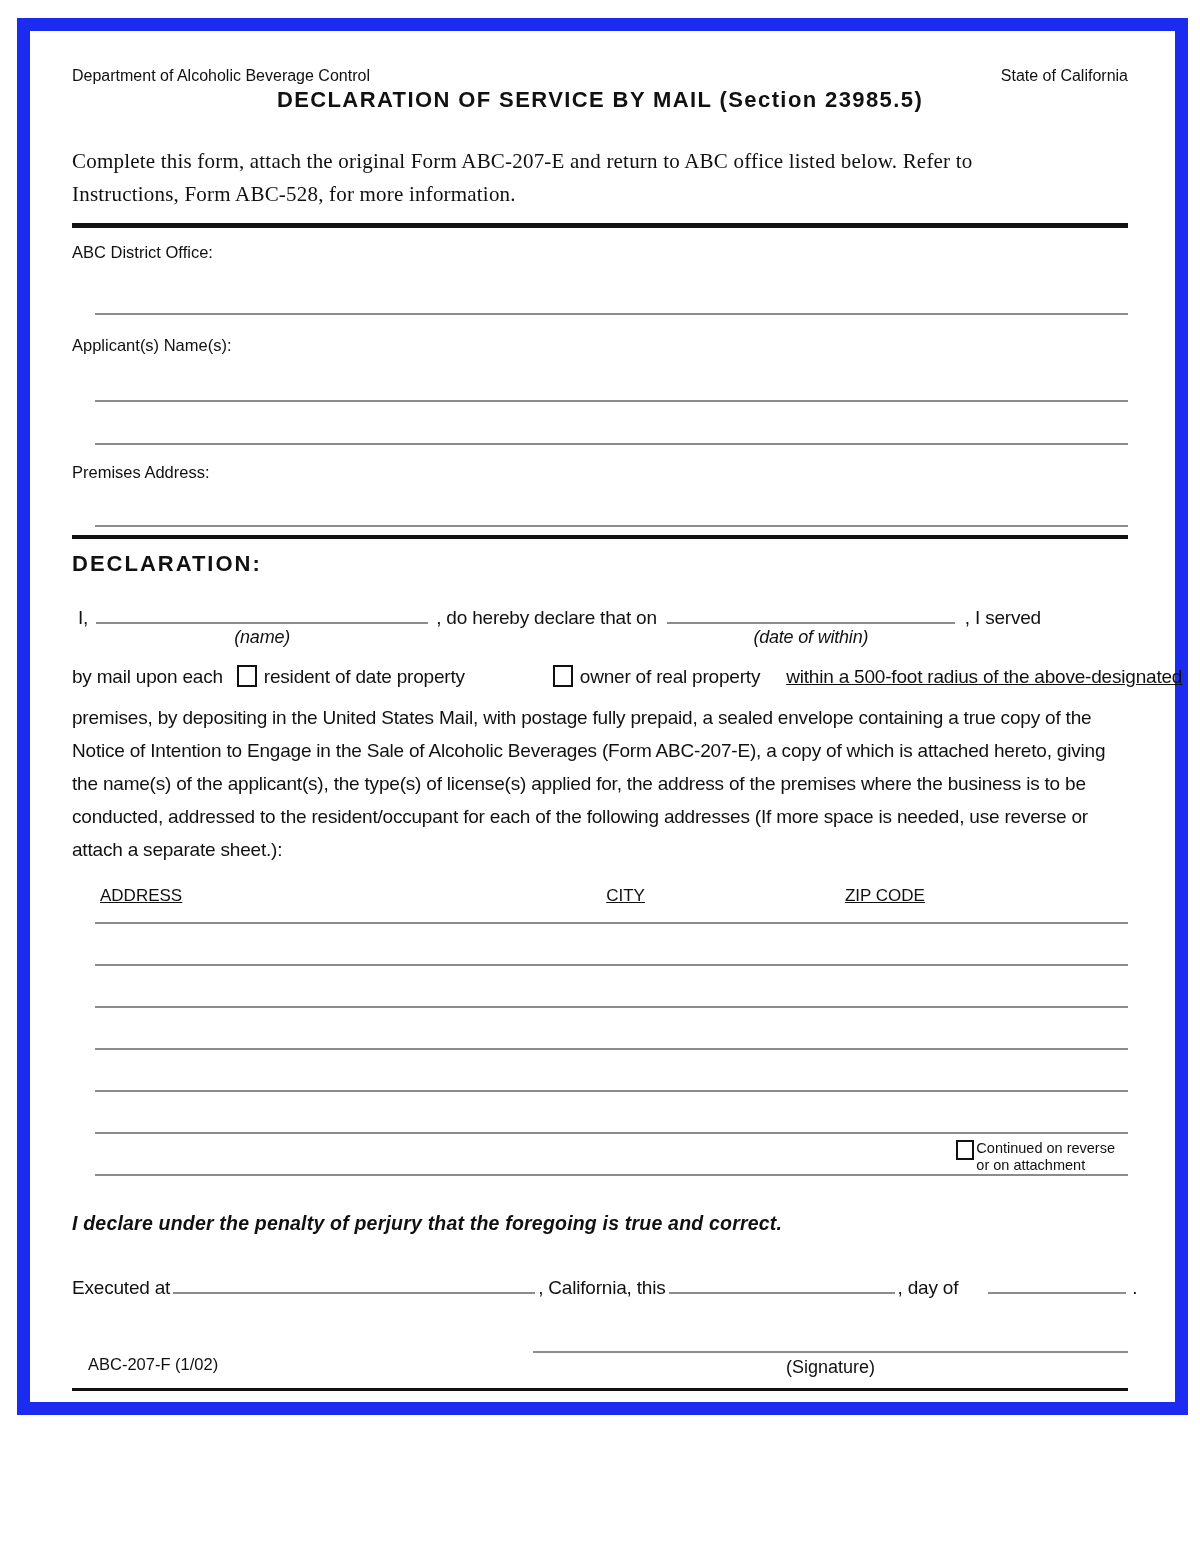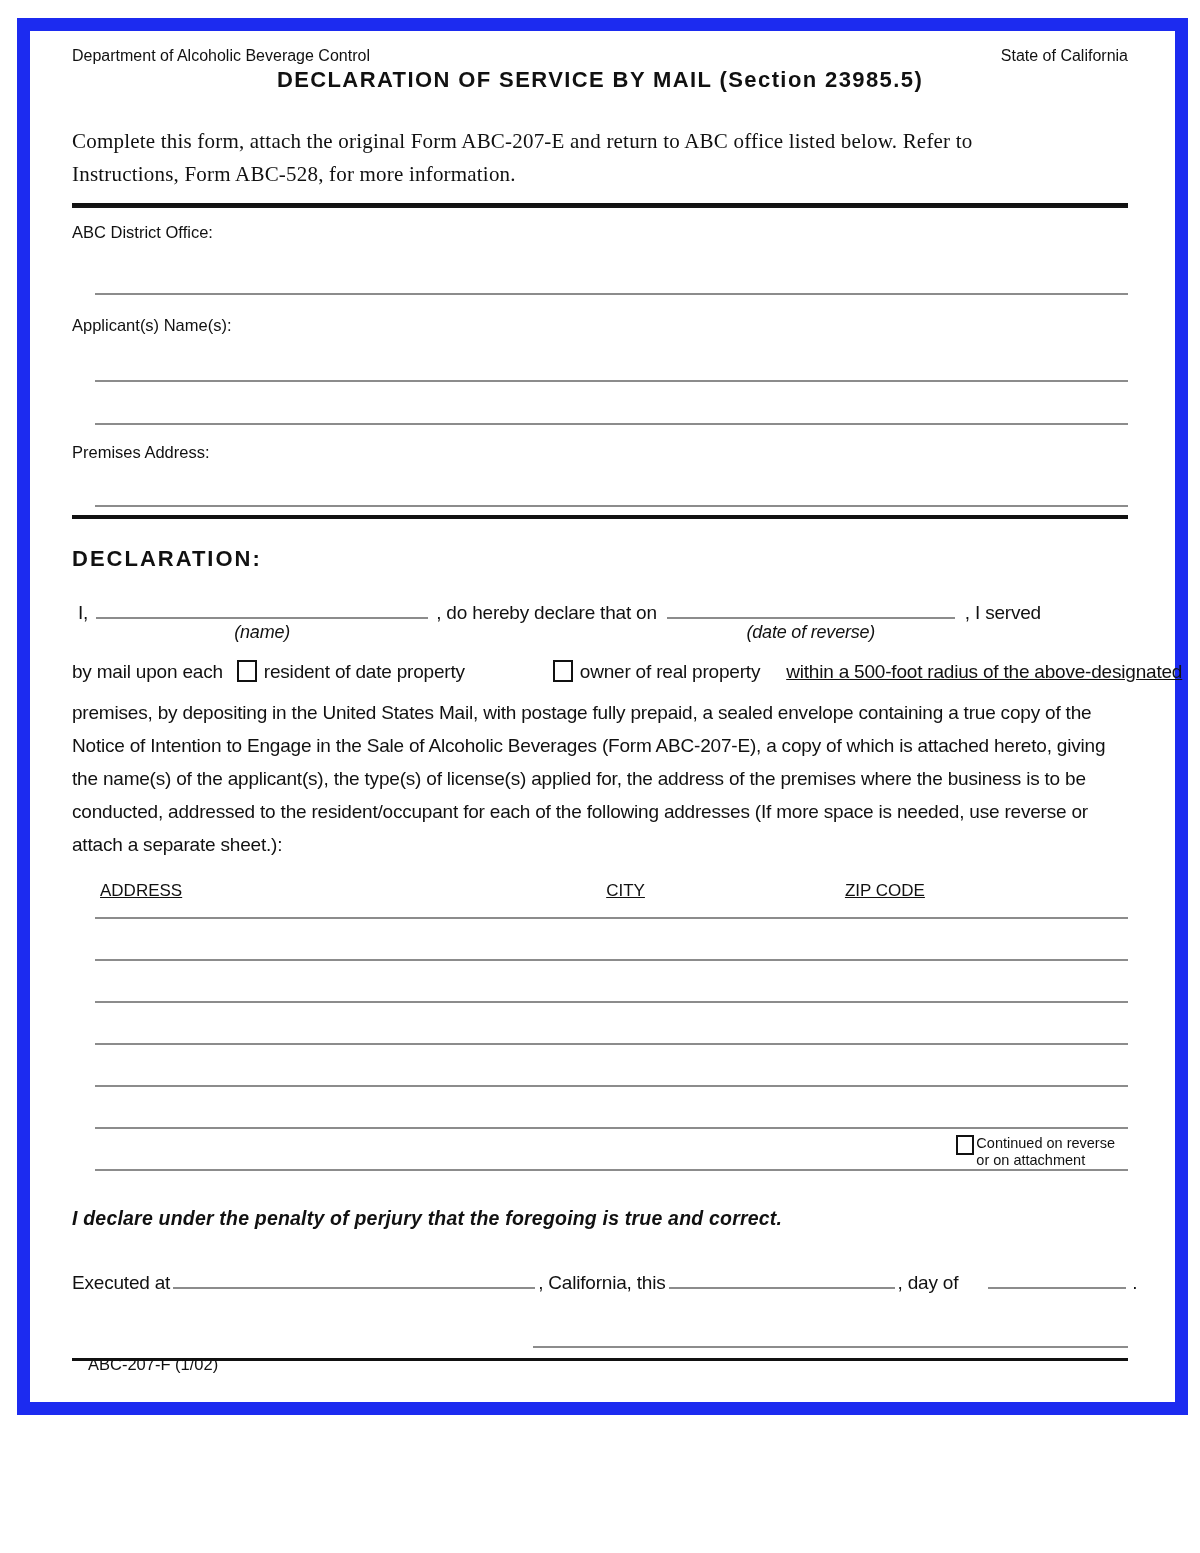--- a/index.html
+++ b/index.html
@@ -11,34 +11,34 @@
     width: 1171px; height: 1397px;
     border: 13px solid #1c2bf0; background: #fff;
   }
   .content {
     position: relative; height: 100%;
     padding: 0 47px 0 42px;
     font-size: 19px; letter-spacing: -0.2px;
   }
 
   
-  .hdr-row { display: flex; justify-content: space-between; align-items: baseline; padding-top: 16px; font-size: 16px; letter-spacing: 0; }
+  .hdr-row { display: flex; justify-content: space-between; align-items: baseline; padding-top: 36px; font-size: 16px; letter-spacing: 0; }
   .form-title { font-size: 22px; font-weight: bold; letter-spacing: 1.4px; margin-top: 2px; text-align: center; }
   .intro { font-family: "Liberation Serif", serif; font-size: 21px; line-height: 33px; letter-spacing: 0.2px; max-width: 990px; margin-top: 32px; }
 
   .dbl-rule { margin-top: 12px; height: 3px; border-top: 3px solid #111; border-bottom: 2px solid #161616; }
 
   
   .fld-label { font-size: 16.5px; letter-spacing: 0; }
   .fill-line { border-bottom: 2px solid #8c8c8c; margin-left: 23px; height: 0; }
 
   .thick-rule { border-top: 4px solid #111; margin-top: 8px; }
 
   
-  .decl-heading { font-size: 22px; font-weight: bold; letter-spacing: 2px; margin-top: 27px; }
+  .decl-heading { font-size: 22px; font-weight: bold; letter-spacing: 2px; margin-top: 12px; }
 
   .decl-line { margin-top: 30px; padding-left: 6px; white-space: nowrap; }
   .blank-wrap { position: relative; display: inline-block; vertical-align: baseline; }
   .blank-wrap .blank { display: block; height: 5px; border-bottom: 2px solid #8c8c8c; }
   .blank-wrap .caption {
     position: absolute; left: 0; top: 8px; width: 100%;
     text-align: center; font-style: italic; font-size: 18px;
   }
   .w-name { width: 332px; margin: 0 8px; }
   .w-date { width: 288px; margin: 0 10px; }
@@ -106,21 +106,21 @@
     <div class="fill-line" style="margin-top:41px"></div>
 
     <div class="fld-label" style="margin-top:18px">Premises Address:</div>
     <div class="fill-line" style="margin-top:43px"></div>
 
     <div class="thick-rule"></div>
 
     <div class="decl-heading">DECLARATION:</div>
 
     <div class="decl-line">
-      <span>I,</span><span class="blank-wrap w-name"><span class="blank"></span><span class="caption">(name)</span></span><span>, do hereby declare that on</span><span class="blank-wrap w-date"><span class="blank"></span><span class="caption">(date of reverse)</span></span><span>, I served</span>
+      <span>I,</span><span class="blank-wrap w-name"><span class="blank"></span><span class="caption">(name)</span></span><span>, do hereby declare that on</span><span class="blank-wrap w-date"><span class="blank"></span><span class="caption">(date of within)</span></span><span>, I served</span>
     </div>
 
     <div class="cb-row">
       <span>by mail upon each</span><span class="cb cb1"></span><span>resident of date property</span><span class="cb cb2"></span><span>owner of real property</span><span class="radius">within a 500-foot radius of the above-designated</span>
     </div>
 
     <div class="decl-body">premises, by depositing in the United States Mail, with postage fully prepaid, a sealed envelope containing a true copy of the Notice of Intention to Engage in the Sale of Alcoholic Beverages (Form ABC-207-E), a copy of which is attached hereto, giving the name(s) of the applicant(s), the type(s) of license(s) applied for, the address of the premises where the business is to be conducted, addressed to the resident/occupant for each of the following addresses (If more space is needed, use reverse or attach a separate sheet.):</div>
 
     <div class="tbl-headers">
       <span class="th-address">ADDRESS</span>
@@ -146,20 +146,21 @@
     </div>
 
     <div class="perjury">I declare under the penalty of perjury that the foregoing is true and correct.</div>
 
     <div class="exec-line">
       <span>Executed at</span><span class="blank-wrap w-loc"><span class="blank"></span></span><span>, California, this</span><span class="blank-wrap w-this"><span class="blank"></span></span><span>, day of</span><span class="blank-wrap w-day"><span class="blank"></span></span><span>.</span>
     </div>
 
     <div class="sig-block">
       <div class="sig-line"></div>
+      <div class="sig-caption">(Signature)</div>
     </div>
 
     <div class="bottom-rule"></div>
 
     <div class="footer">ABC-207-F (1/02)</div>
 
   </div>
 </div>
 
 </body></html>

